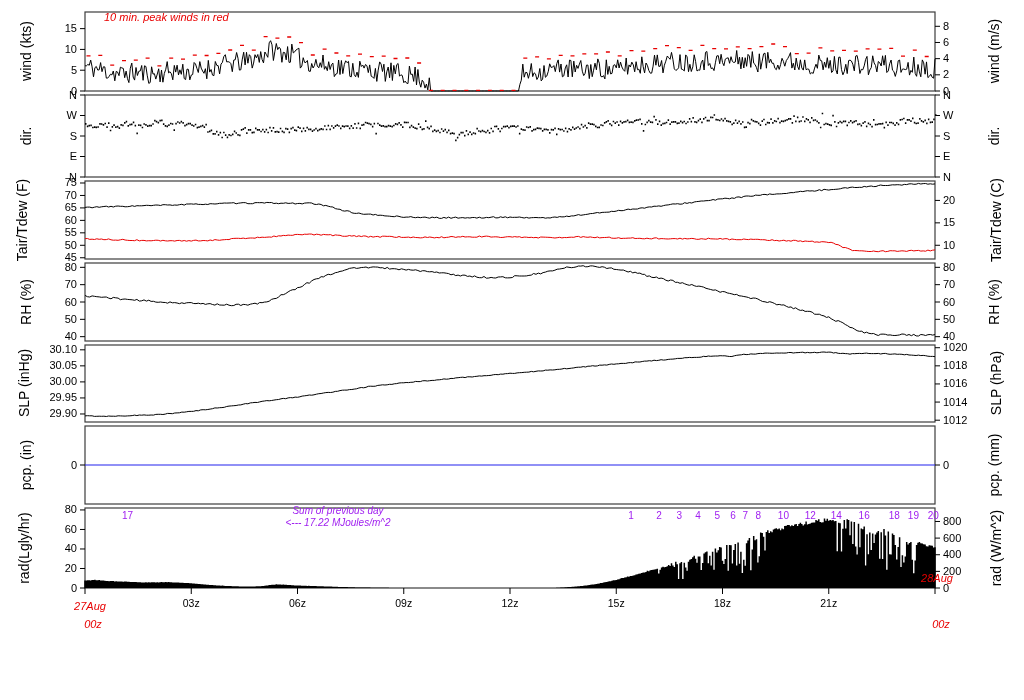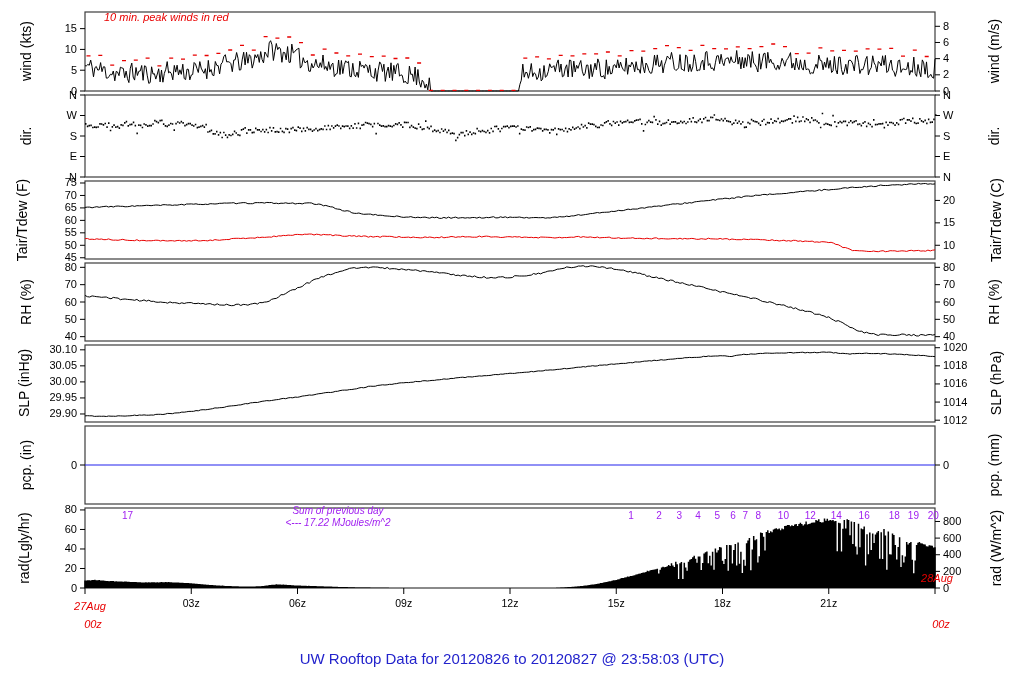--- a/index.html
+++ b/index.html
@@ -214,14 +214,13 @@
   <div class="ov purple annot-rad" style="left:243px;top:505px">
     <div>Sum of previous day</div>
     <div>&lt;--- 17.22 MJoules/m^2</div>
   </div>
 
   <div class="ov red datelbl" style="left:55px;top:600px">27Aug</div>
   <div class="ov red datelbl" style="left:58px;top:618px">00z</div>
   <div class="ov red datelbl" style="left:902px;top:572px">28Aug</div>
   <div class="ov red datelbl" style="left:906px;top:618px">00z</div>
 
-  <div id="title">UW Rooftop Data for 20120826  to  20120827 @ 23:58:03  (UTC)</div>
 </div>
 
 </body></html>

